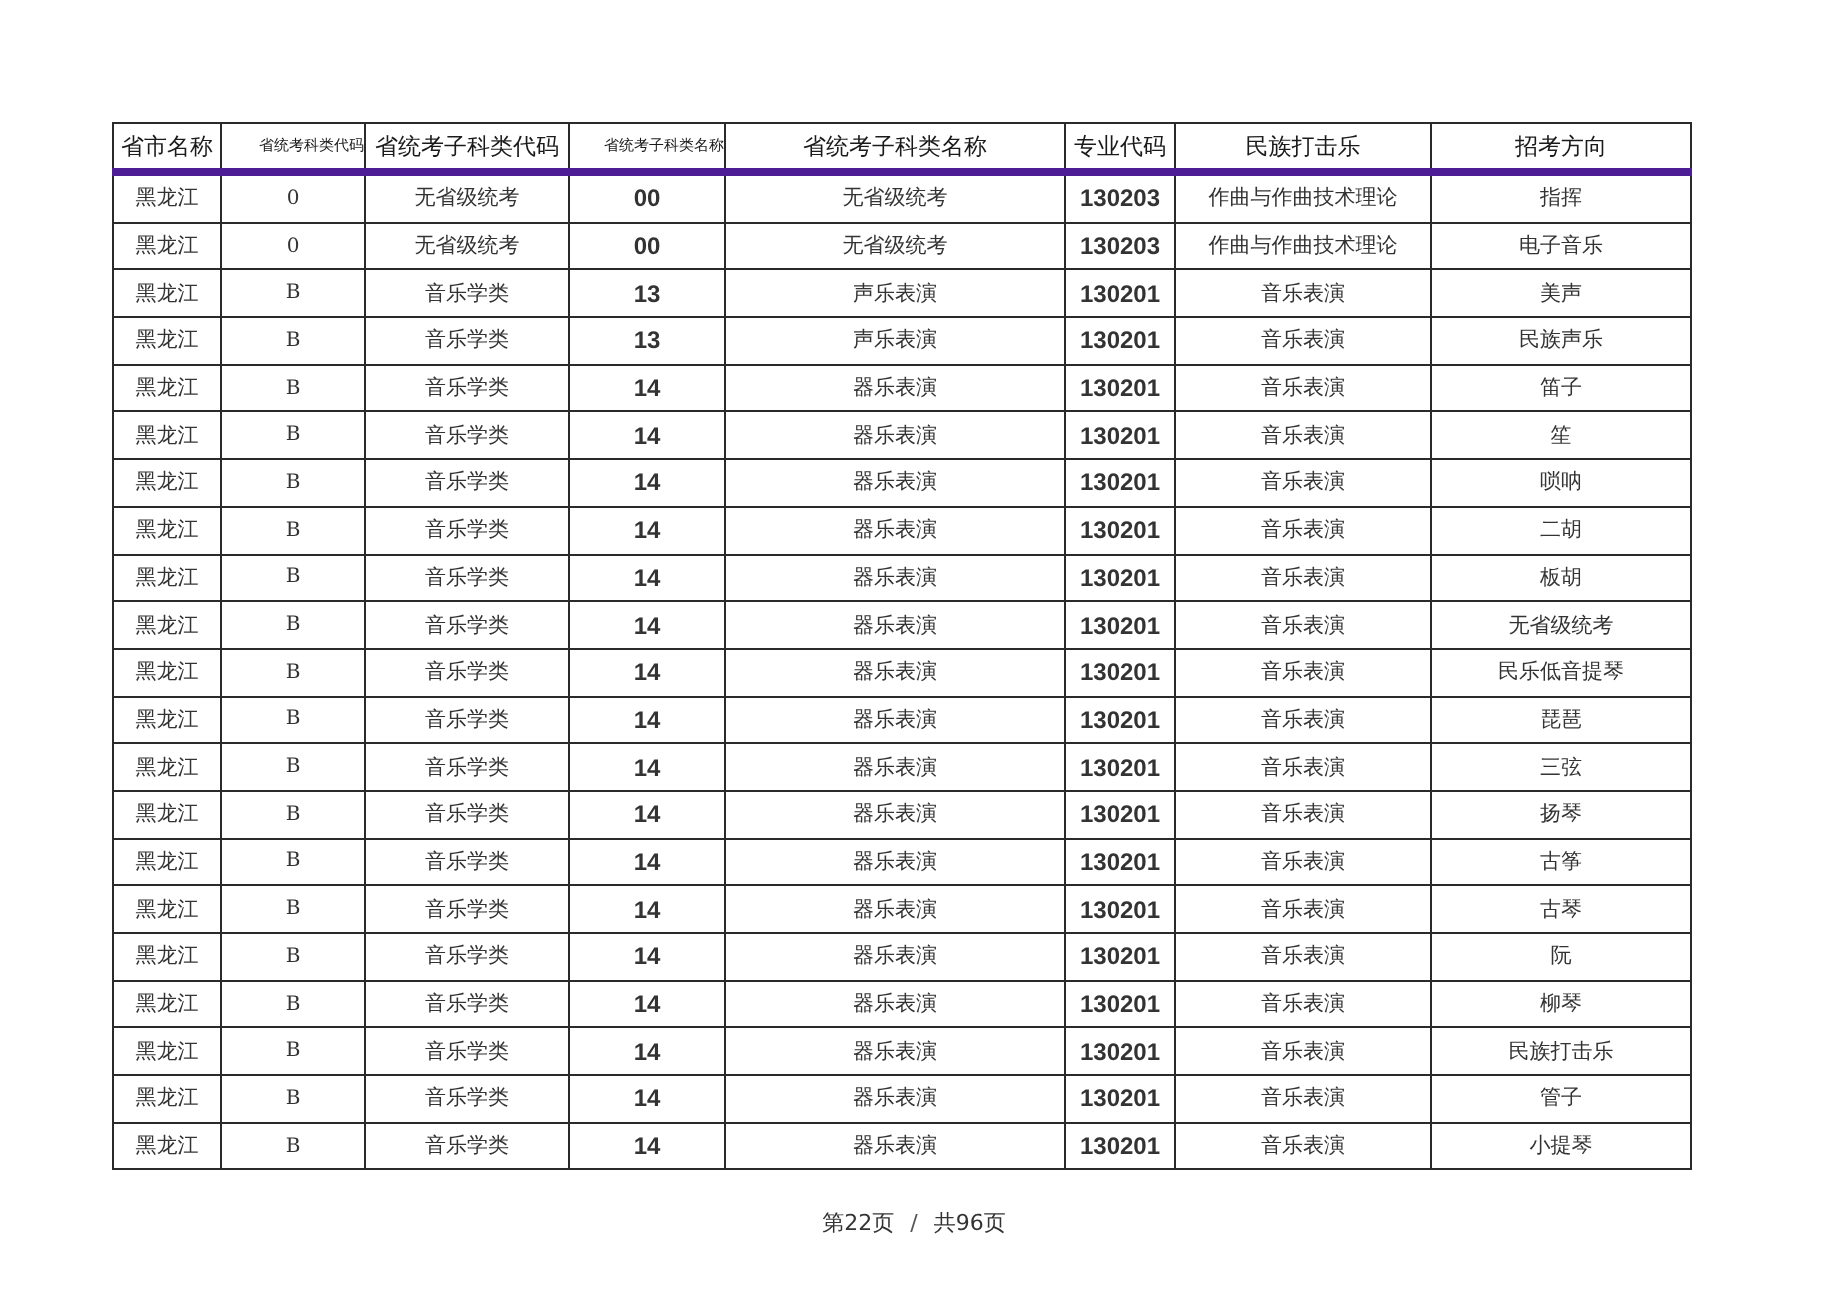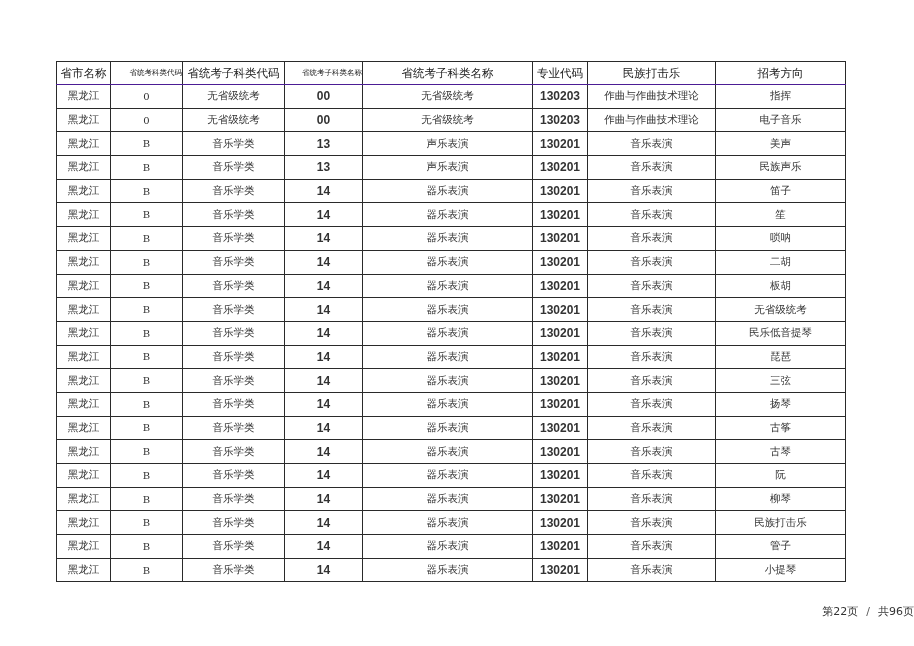--- a/index.html
+++ b/index.html
@@ -35,21 +35,21 @@
       vertical-align: middle;
       padding: 0;
       white-space: nowrap;
       overflow: hidden;
     }
     table.grid th {
       height: 22px;
       font-size: 11.5px;
       font-weight: normal;
       color: #1a1a1a;
-      border-bottom: 1px solid #4c1d95;
+      border-bottom: 4px solid #4c1d95;
     }
     table.grid th.small {
       font-size: 7.5px;
       text-align: right;
     }
     table.grid td {
       height: 22.7px;
       font-size: 10.5px;
       color: #333;
     }
@@ -60,21 +60,21 @@
     table.grid td.num {
       font-family: "Liberation Sans", "DejaVu Sans", sans-serif;
       font-size: 12px;
       font-weight: bold;
     }
     .footer {
       position: absolute;
       left: 0;
       width: 914px;
       top: 604px;
-      text-align: right;
+      text-align: center;
       font-size: 11px;
       color: #333;
     }
     .footer .sep { margin: 0 8px; color: #555; }
   </style>
 </head>
 <body>
 
 <div class="page">
   <table class="grid">

